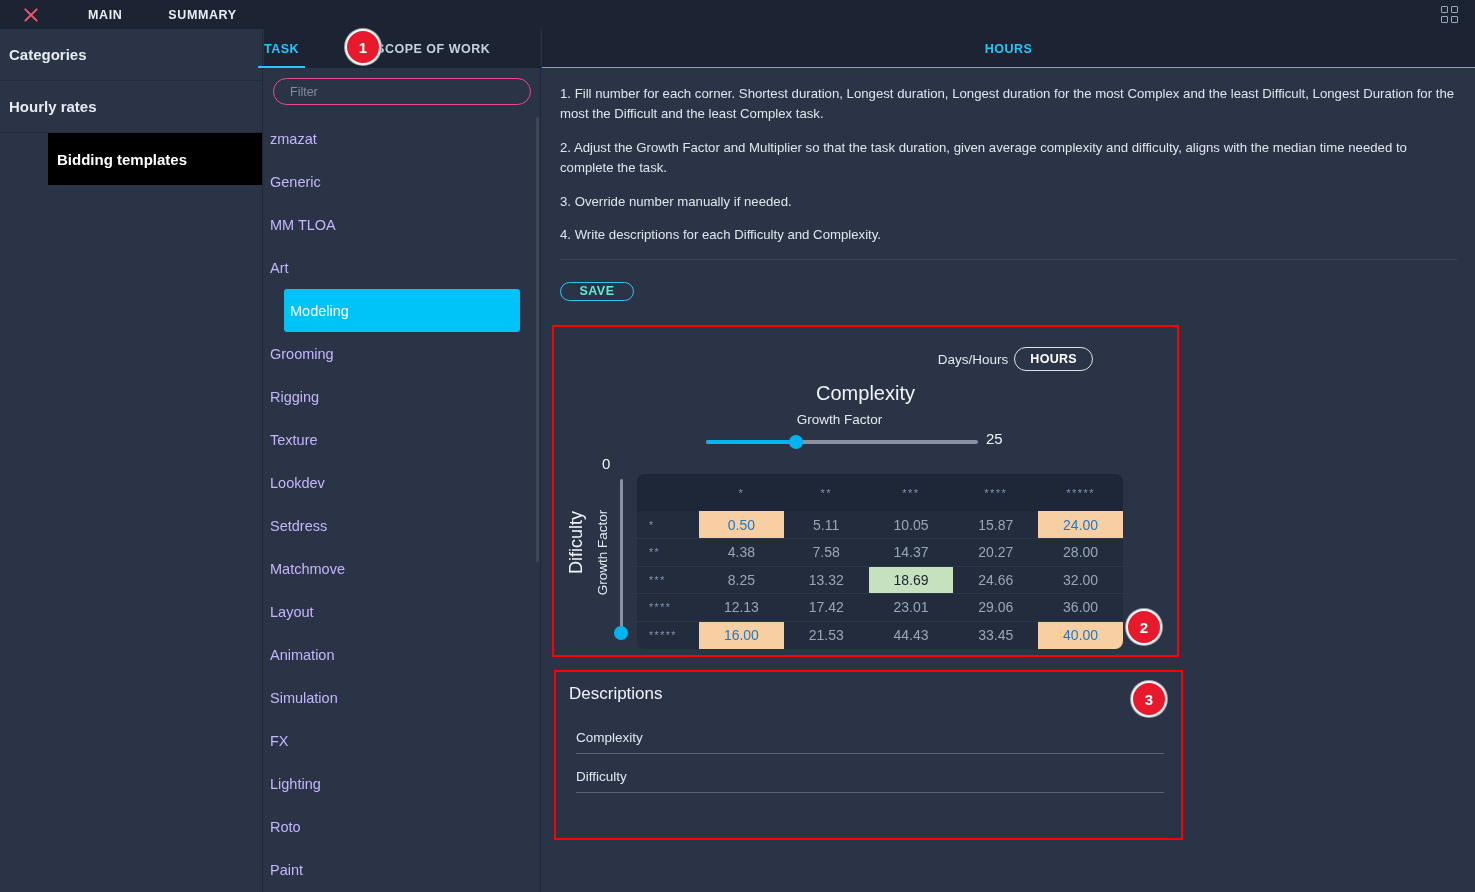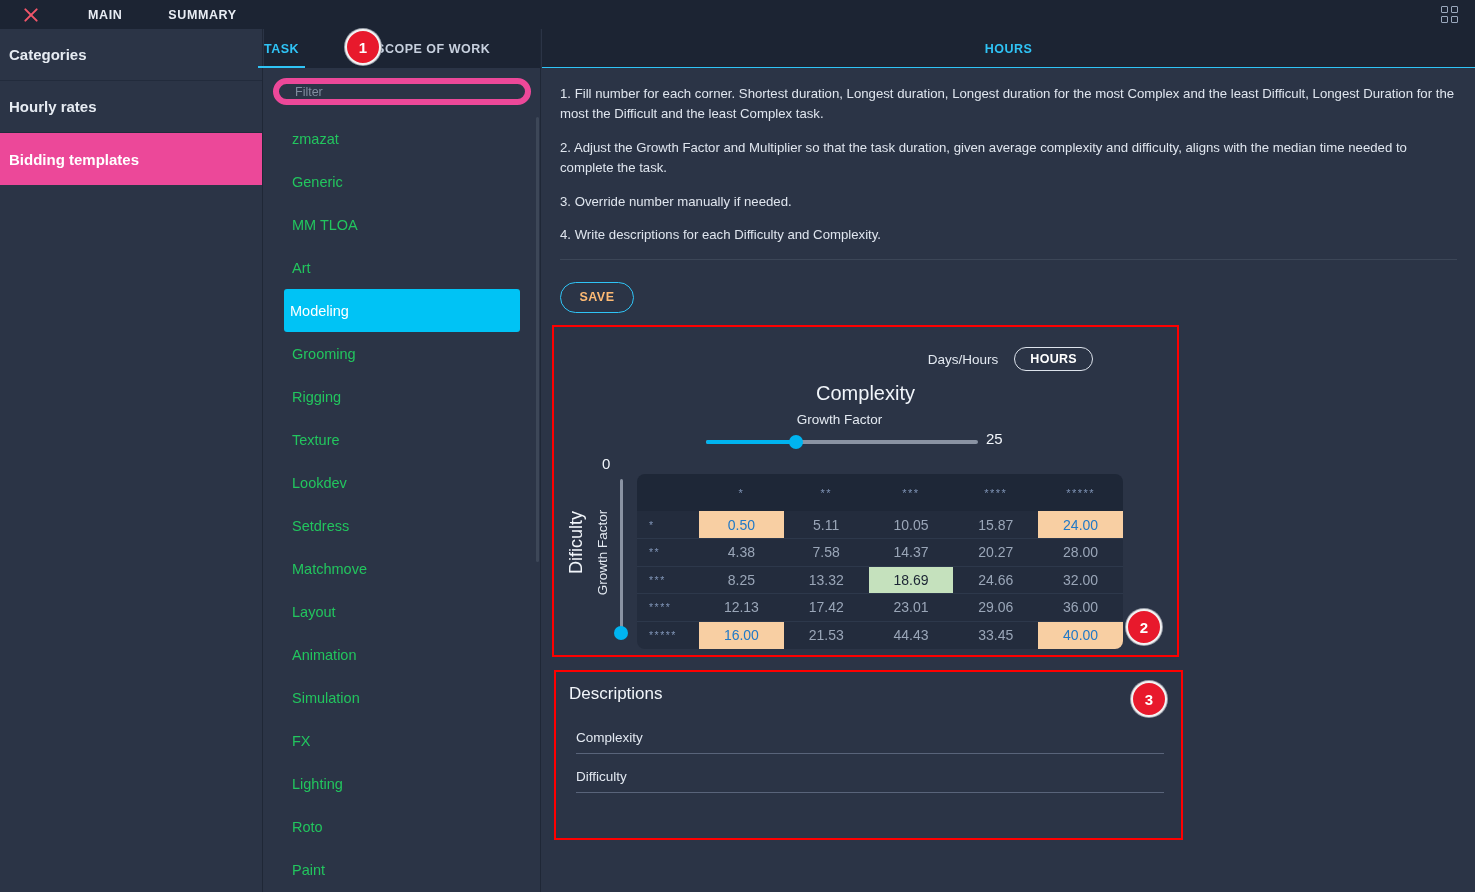--- a/index.html
+++ b/index.html
@@ -45,21 +45,21 @@
     position: absolute; left: 0; top: 29px; width: 263px; height: 863px;
     background: #2b3446;
     border-right: 1px solid #1f2736;
   }
   .side-row {
     height: 52px; display: flex; align-items: center;
     padding-left: 9px; color: #e6ebf2; font-size: 15px; font-weight: bold;
     border-bottom: 1px solid #222b3c; cursor: pointer;
   }
   .side-row.plain { font-weight: bold; }
-  .side-row.active { background: #ec4899; color: #ffffff; border-bottom: none; }
+  .side-row.active { background: #000000; color: #ffffff; border-bottom: none; margin-left: 48px; }
 
   
   .taskpanel {
     position: absolute; left: 264px; top: 29px; width: 277px; height: 863px;
     background: #2b3446; border-right: 1px solid #1f2736;
   }
   .tabbar {
     height: 39px; background: #1c2433;
     display: flex; align-items: center; position: relative;
   }
@@ -70,31 +70,31 @@
   }
   .tab.t1 { color: #2fc4f6; }
   .tab.t2 { margin-left: 77px; }
   .tab.t1::after {
     content: ""; position: absolute; left: -6px; right: -6px; bottom: 0;
     height: 2px; background: #2fc4f6;
   }
   .filter-wrap { padding: 10px 9px 0 9px; }
   .filter-input {
     width: 100%; height: 27px; border-radius: 14px;
-    background: transparent; border: 6px solid #ec4899;
+    background: transparent; border: 1px solid #ec4899;
     color: #c3ccda; font-size: 12.5px; padding: 0 16px;
     font-family: "Liberation Sans", sans-serif; outline: none;
   }
   .filter-input::placeholder { color: #808d9f; }
   .tasklist {
     margin-top: 12px; height: 786px; overflow: hidden; position: relative;
   }
   .task-item {
     height: 43px; display: flex; align-items: center;
-    padding-left: 28px; color: #22c55e; font-size: 14.5px;
+    padding-left: 6px; color: #c4b5fd; font-size: 14.5px;
     cursor: pointer;
   }
   .task-item.sel {
     background: #00c3f5; color: #ffffff; margin: 0 20px; border-radius: 3px;
     padding-left: 6px;
   }
   .list-scrollbar {
     position: absolute; right: 1px; top: 0; width: 3px; height: 445px;
     background: #3d4758; border-radius: 2px;
   }
@@ -119,36 +119,36 @@
   }
   .instructions { padding: 16px 18px 0 18px; }
   .instr-p {
     color: #dfe5ee; font-size: 13.2px; line-height: 1.55;
     margin-bottom: 13px;
   }
   .instr-divider {
     height: 1px; background: #3c4657; margin: 9px 0 0 0;
   }
   .save-btn {
-    margin: 22px 0 0 18px; width: 74px; height: 31px;
+    margin: 22px 0 0 18px; width: 74px; height: 19px;
     border: 1px solid #2fc4f6; border-radius: 16px;
-    background: transparent; color: #fdba74;
+    background: transparent; color: #5eead4;
     font-size: 12.5px; font-weight: bold; letter-spacing: .5px;
     font-family: "Liberation Sans", sans-serif; cursor: pointer;
   }
 
   
   .matrix-card {
     position: absolute; left: 10px; top: 296px;
     width: 627px; height: 332px;
     border: 2px solid #ff0000; background: #2b3446;
   }
   .dh-row {
     position: absolute; right: 84px; top: 20px;
-    display: flex; align-items: center; gap: 16px;
+    display: flex; align-items: center; gap: 6px;
   }
   .dh-label { color: #e3e9f1; font-size: 13.5px; }
   .dh-toggle {
     border: 1px solid #dde3ec; border-radius: 15px;
     padding: 4px 15px; color: #ffffff; font-size: 12.5px;
     font-weight: bold; letter-spacing: .3px; cursor: pointer;
     background: transparent;
   }
   .complexity-title {
     position: absolute; left: 0; right: 0; top: 55px;

